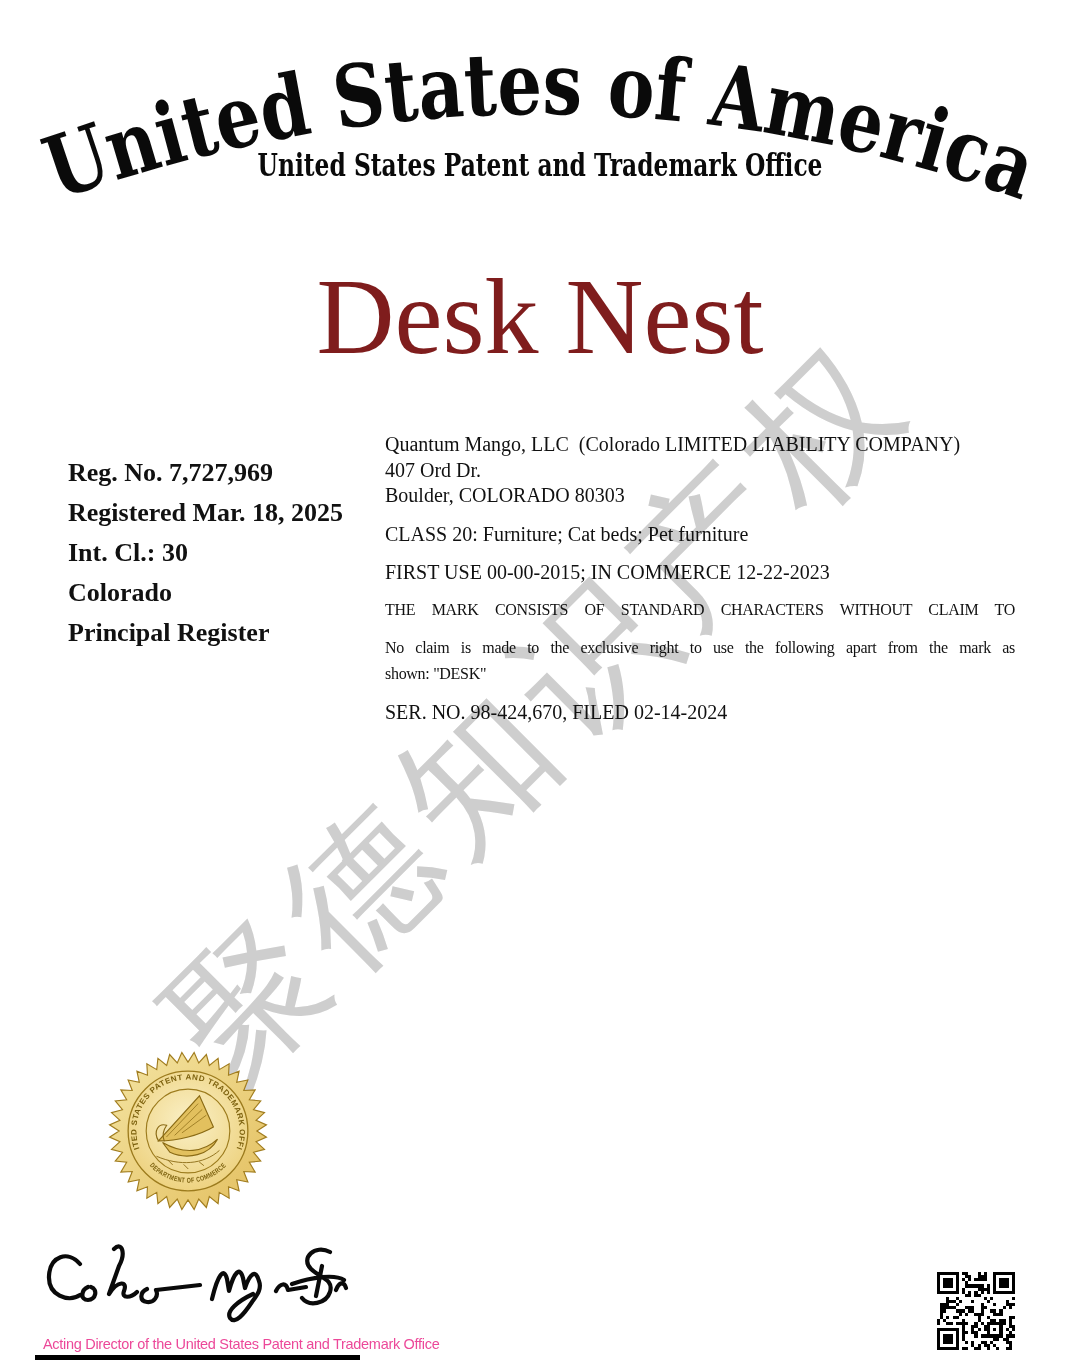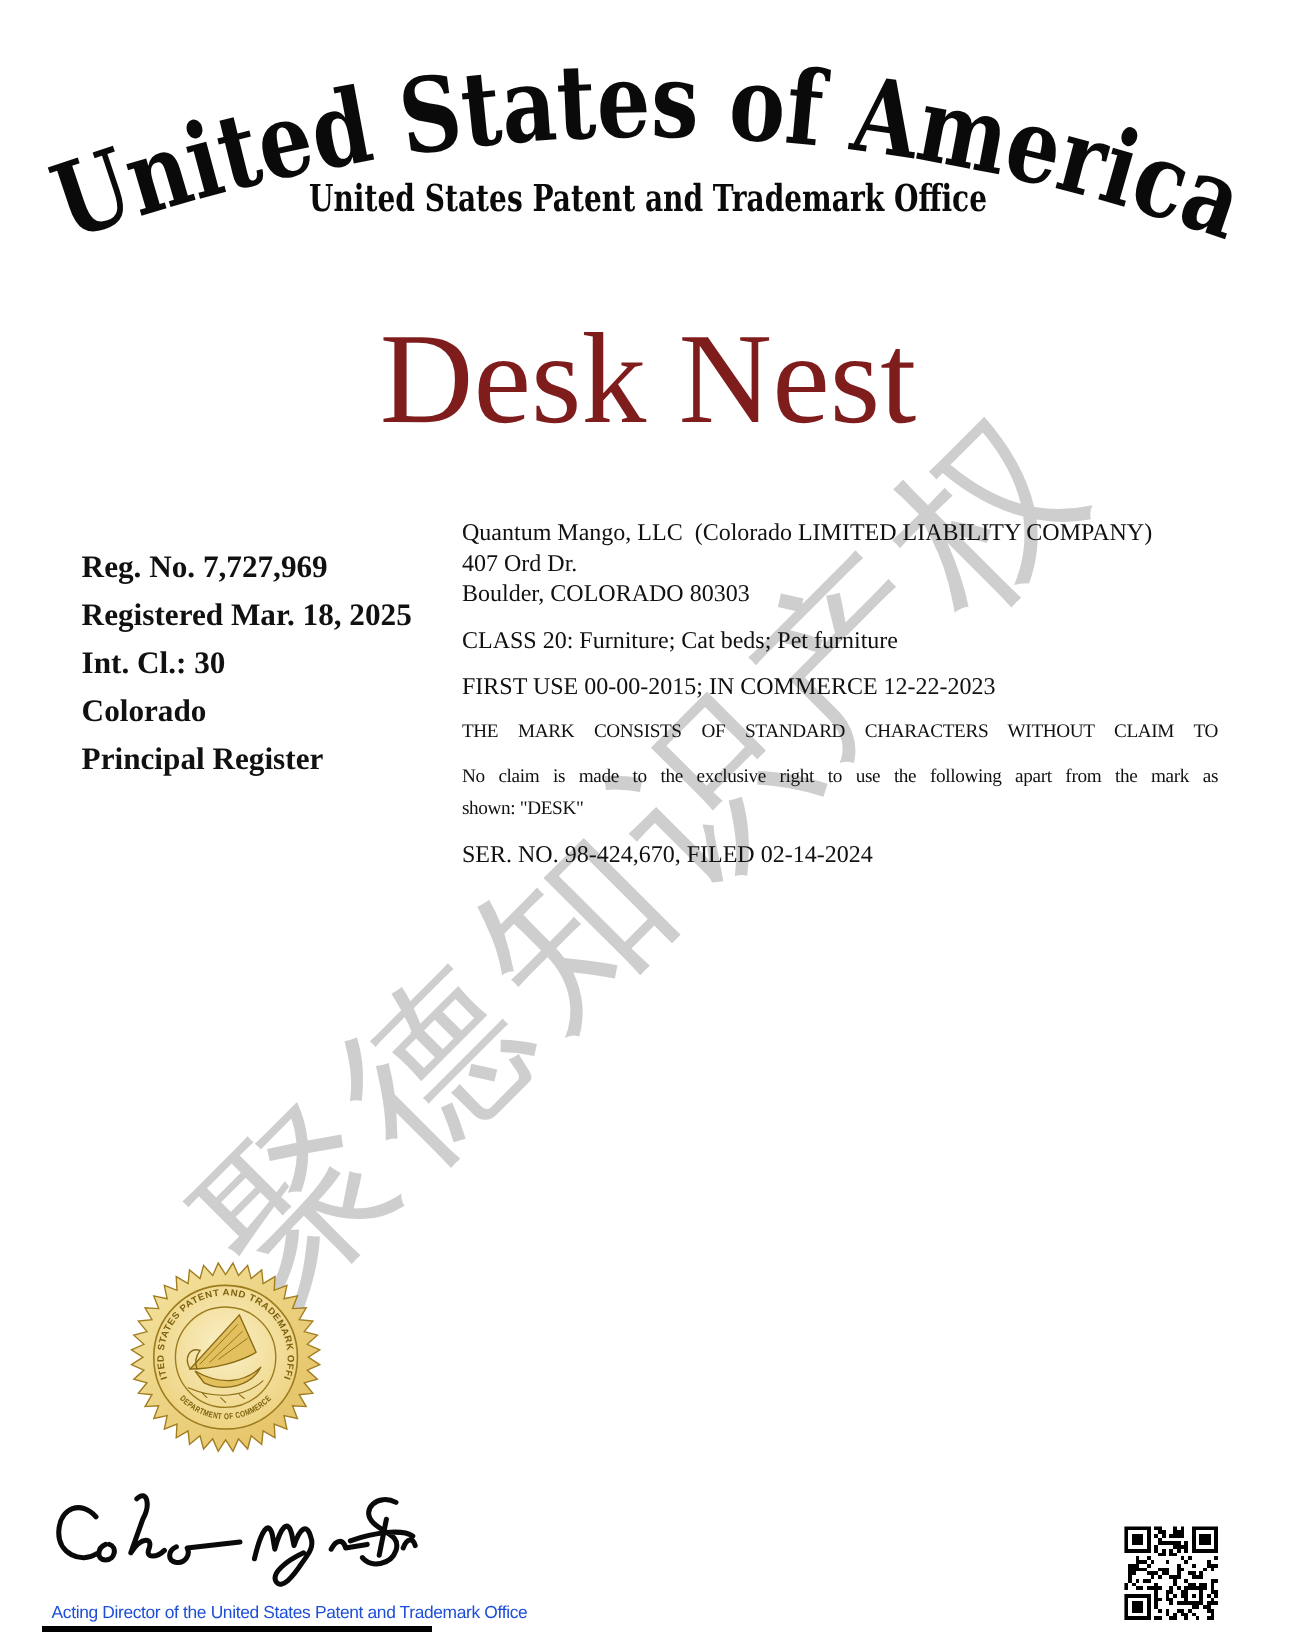--- a/index.html
+++ b/index.html
@@ -22,21 +22,21 @@
   
   .right-col{left:385px;top:432px;width:630px;z-index:1;font-size:20px;}
   .right-col .owner-line{line-height:25.5px;white-space:pre-wrap;}
   .right-col .block{margin-top:12px;line-height:26px;}
   .para{font-size:16px;letter-spacing:-0.3px;line-height:27.5px;}
   .jline{text-align:justify;text-align-last:justify;}
   
   .seal{left:106px;top:1049px;z-index:1;}
   .signature{left:40px;top:1240px;z-index:1;}
   .director{left:43px;top:1336px;font-family:"Liberation Sans",sans-serif;font-size:14.5px;
-     letter-spacing:-0.3px;color:#1d4ed8;z-index:1;white-space:nowrap;}
+     letter-spacing:-0.3px;color:#ec4899;z-index:1;white-space:nowrap;}
   .bottom-rule{left:35px;top:1355px;width:325px;height:5px;background:#000;z-index:1;}
   .qr{left:937px;top:1272px;z-index:1;}
 </style>
 </head>
 <body>
 
 <div class="page">
 
   <div class="layer watermark">聚德知识产权</div>
 

